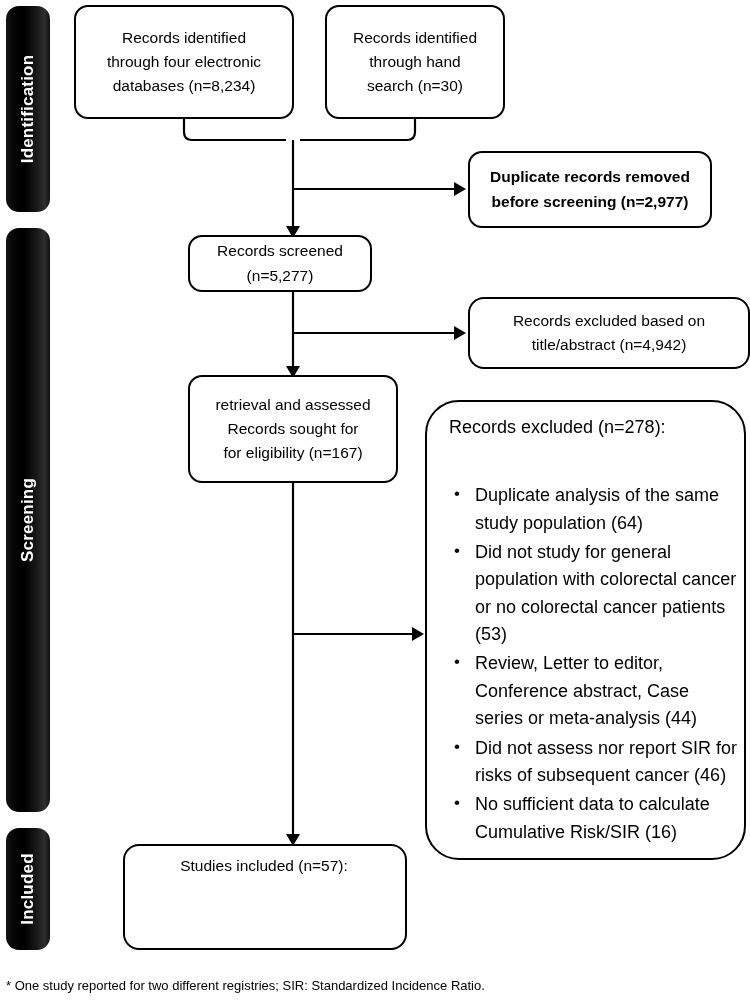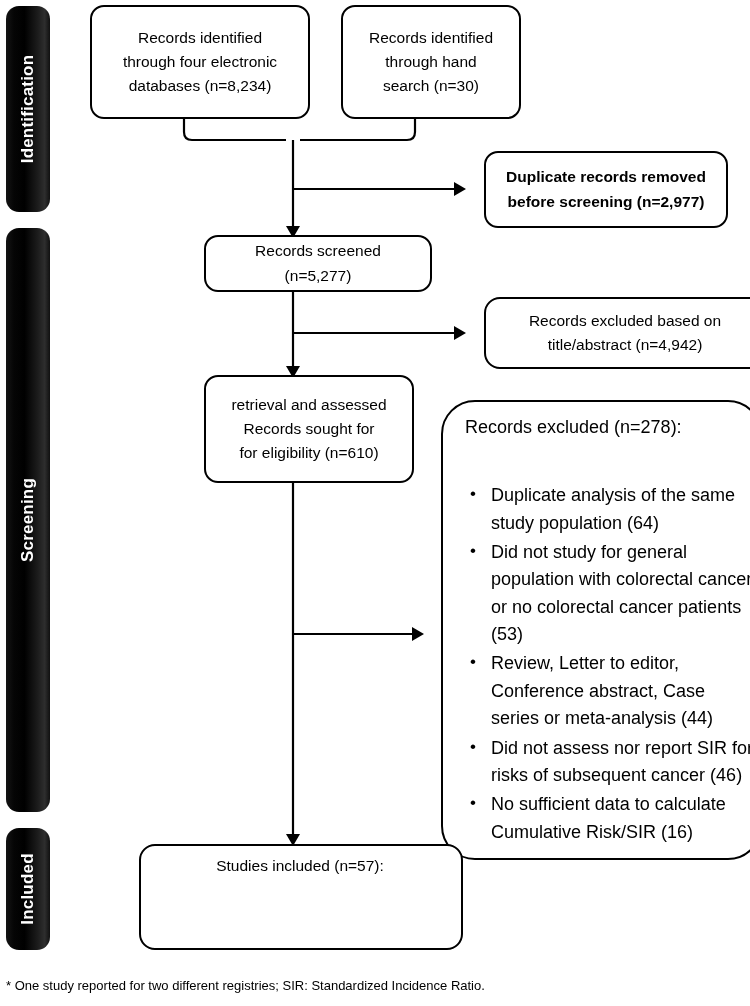--- a/index.html
+++ b/index.html
@@ -49,21 +49,20 @@
     position: absolute;
     box-sizing: border-box;
     border: 2.2px solid #000000;
     border-radius: 14px;
     background: #ffffff;
     display: flex;
     flex-direction: column;
     justify-content: center;
     font-size: 15.5px;
     line-height: 1.55;
-    margin-left: 16px;
   }
   .fbox.center-text {
     align-items: center;
     text-align: center;
   }
   .fbox .line { display: block; }
 
   
   .fbox.list-box {
     border-radius: 34px;
@@ -198,46 +197,46 @@
     <span class="line">Records identified</span>
     <span class="line">through hand</span>
     <span class="line">search (n=30)</span>
   </div>
 
   <div class="fbox center-text" style="left:468px; top:151px; width:244px; height:77px;font-weight:bold;">
     <span class="line">Duplicate records removed</span>
     <span class="line">before screening (n=2,977)</span>
   </div>
 
-  <div class="fbox center-text" style="left:188px; top:235px; width:228px; height:57px;">
+  <div class="fbox center-text" style="left:188px; top:235px; width:184px; height:57px;">
     <span class="line">Records screened</span>
     <span class="line">(n=5,277)</span>
   </div>
 
   <div class="fbox center-text" style="left:468px; top:297px; width:282px; height:72px;border-radius:16px;">
     <span class="line">Records excluded based on</span>
     <span class="line">title/abstract (n=4,942)</span>
   </div>
 
   <div class="fbox center-text" style="left:188px; top:375px; width:210px; height:108px;">
     <span class="line">retrieval and assessed</span>
     <span class="line">Records sought for</span>
-    <span class="line">for eligibility (n=610)</span>
+    <span class="line">for eligibility (n=167)</span>
   </div>
 
   <div class="fbox list-box" style="left:425px; top:400px; width:321px; height:460px;">
     <span class="list-heading">Records excluded (n=278):</span>
     <ul class="bullets">
       <li>Duplicate analysis of the same study population (64)</li>
       <li>Did not study for general population with colorectal cancer or no colorectal cancer patients (53)</li>
       <li>Review, Letter to editor, Conference abstract, Case series or meta-analysis (44)</li>
       <li>Did not assess nor report SIR for risks of subsequent cancer (46)</li>
       <li>No sufficient data to calculate Cumulative Risk/SIR (16)</li>
     </ul>
   </div>
 
-  <div class="fbox included-box" style="left:123px; top:844px; width:324px; height:106px;">
+  <div class="fbox included-box" style="left:123px; top:844px; width:284px; height:106px;">
     <span class="list-heading">Studies included (n=57):</span>
   </div>
 
   <div class="footnote">* One study reported for two different registries; SIR: Standardized Incidence Ratio.</div>
 
 </div>
 
 </body></html>

